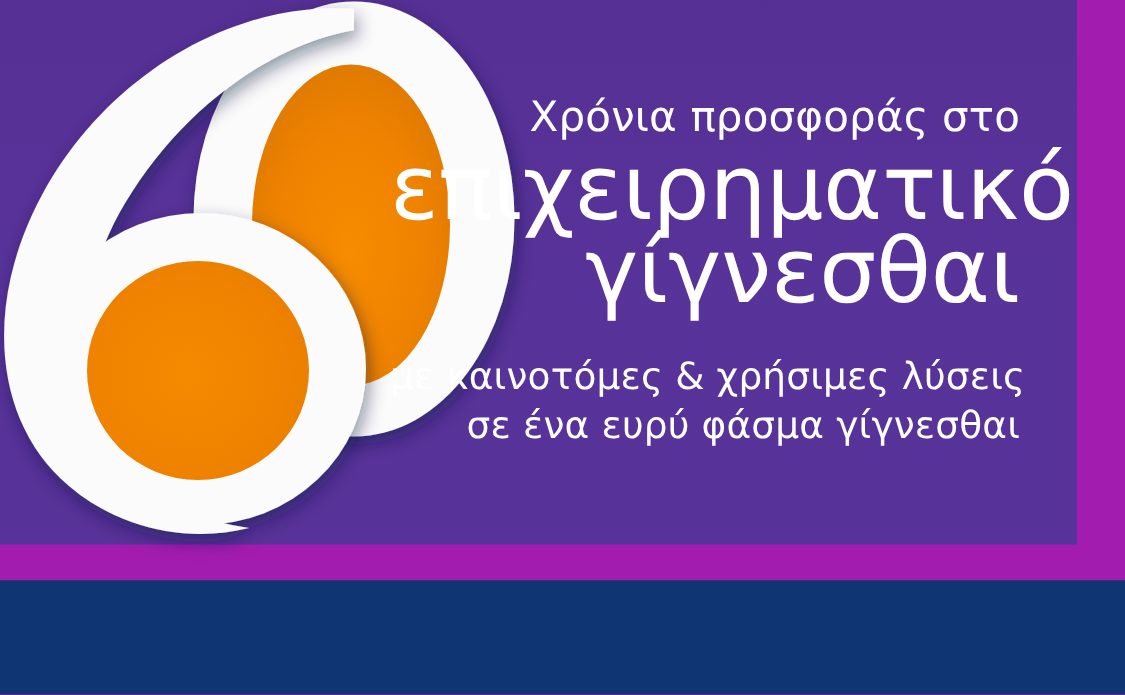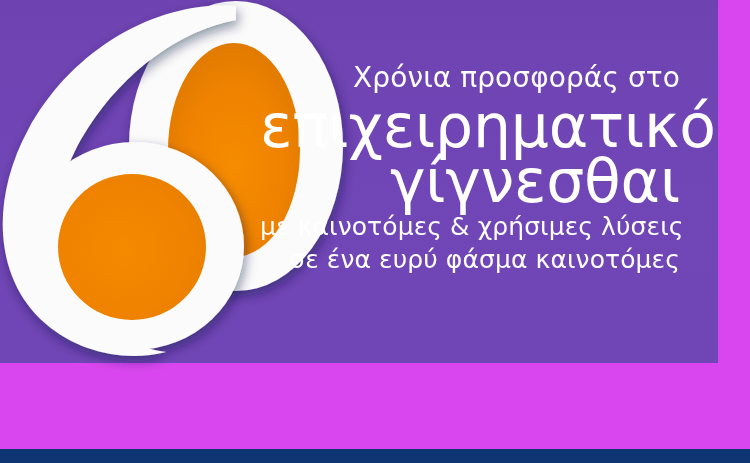--- a/index.html
+++ b/index.html
@@ -6,23 +6,23 @@
     margin: 0;
     padding: 0;
     background: #0f3672;
   }
   body {
     font-family: "DejaVu Sans", "Liberation Sans", sans-serif;
   }
   #banner {
     position: relative;
     width: 750px;
-    height: 449px;
+    height: 387px;
     overflow: hidden;
-    background: #d946ef;
+    background: #a21caf;
   }
   
   .bg-band {
     position: absolute;
     left: 0;
     top: 0;
     width: 718px;
     height: 363px;
     background: linear-gradient(180deg, #17407f 0%, #1b4587 55%, #1a4486 100%);
     opacity: 0.55;
@@ -60,20 +60,21 @@
     font-size: 60px;
     line-height: 57px;
     font-weight: 400;
     letter-spacing: -0.2px;
     white-space: nowrap;
   }
   .line-3 {
     margin-top: -2px;
   }
   .sub-block {
+    margin-top: 24px;
   }
   .line-4, .line-5 {
     font-size: 25px;
     line-height: 33px;
     font-weight: 400;
     letter-spacing: 0.1px;
     white-space: nowrap;
   }
 </style>
 </head>
@@ -125,17 +126,17 @@
     </svg>
   </div>
 
   <div class="text-block">
     <div class="line-1">Χρόνια προσφοράς στο</div>
     <div class="line-2">επιχειρηματικό</div>
     <div class="line-3">γίγνεσθαι</div>
 
     <div class="sub-block">
       <div class="line-4">με καινοτόμες &amp; χρήσιμες λύσεις</div>
-      <div class="line-5">σε ένα ευρύ φάσμα καινοτόμες</div>
+      <div class="line-5">σε ένα ευρύ φάσμα γίγνεσθαι</div>
     </div>
   </div>
 
 </div>
 
 </body></html>

